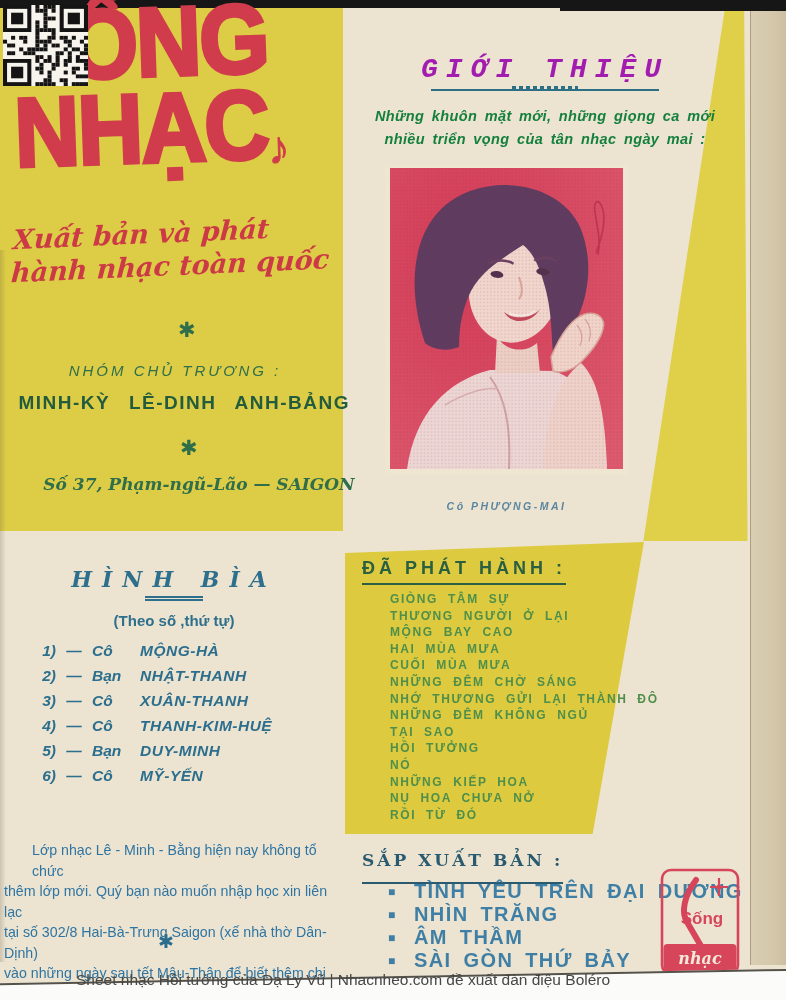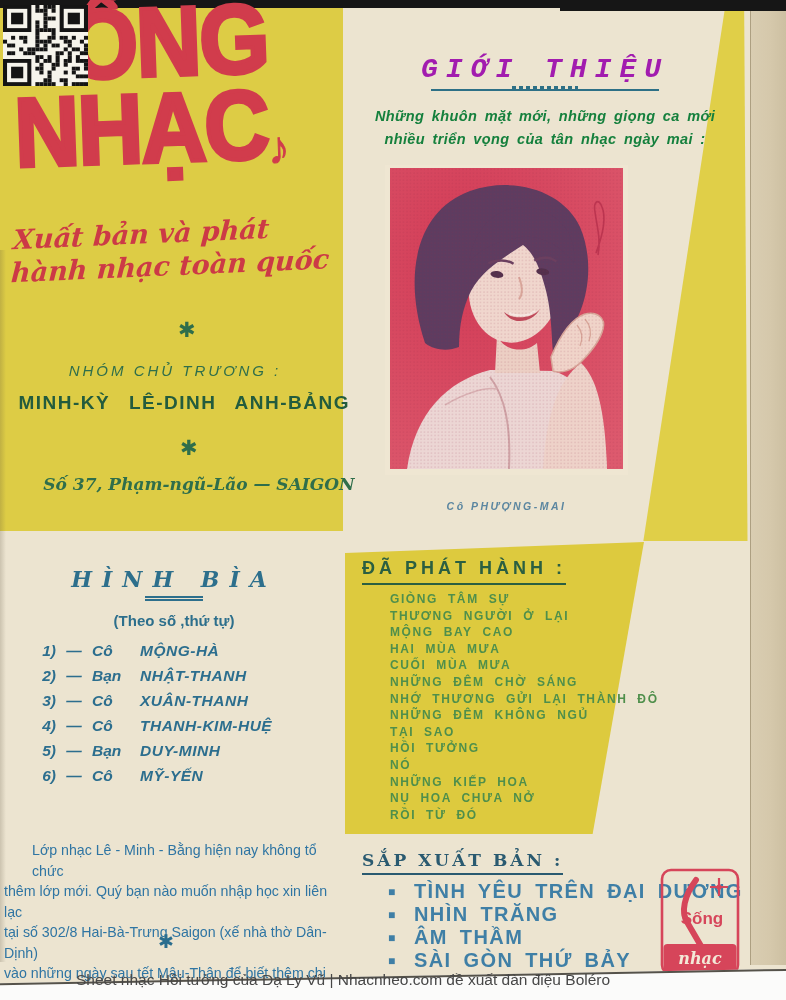--- a/index.html
+++ b/index.html
@@ -84,21 +84,21 @@
   .cov-name{letter-spacing:.5px;}
 
   
   .notice{left:4px;top:840px;width:336px;color:#2f75a3;font-size:14.2px;line-height:20.5px;}
   .notice-l1{padding-left:28px;}
   .orn3{left:158px;top:930px;color:#2a6d8e;font-size:19px;}
 
   
   .upcoming-head{left:362px;top:850px;color:#2a5a70;font-family:"DejaVu Serif",serif;
       font-weight:bold;font-size:17px;letter-spacing:3px;
-      border-bottom:2px solid #2a5a70;padding-bottom:3px;}
+      border-bottom:2px solid #2a5a70;padding-bottom:12px;}
   .upcoming-list{left:388px;top:880px;}
   .up-row{display:flex;align-items:center;height:23px;color:#3f7fa6;}
   .up-bullet{font-size:12px;width:26px;}
   .up-text{font-weight:bold;font-size:20px;letter-spacing:1.4px;word-spacing:5px;white-space:nowrap;}
 
   
   .logo{left:656px;top:866px;width:90px;height:114px;}
 
   
   .watermark{left:52px;top:971px;width:720px;color:#474747;font-size:15.5px;z-index:9;margin-left:24px;}

